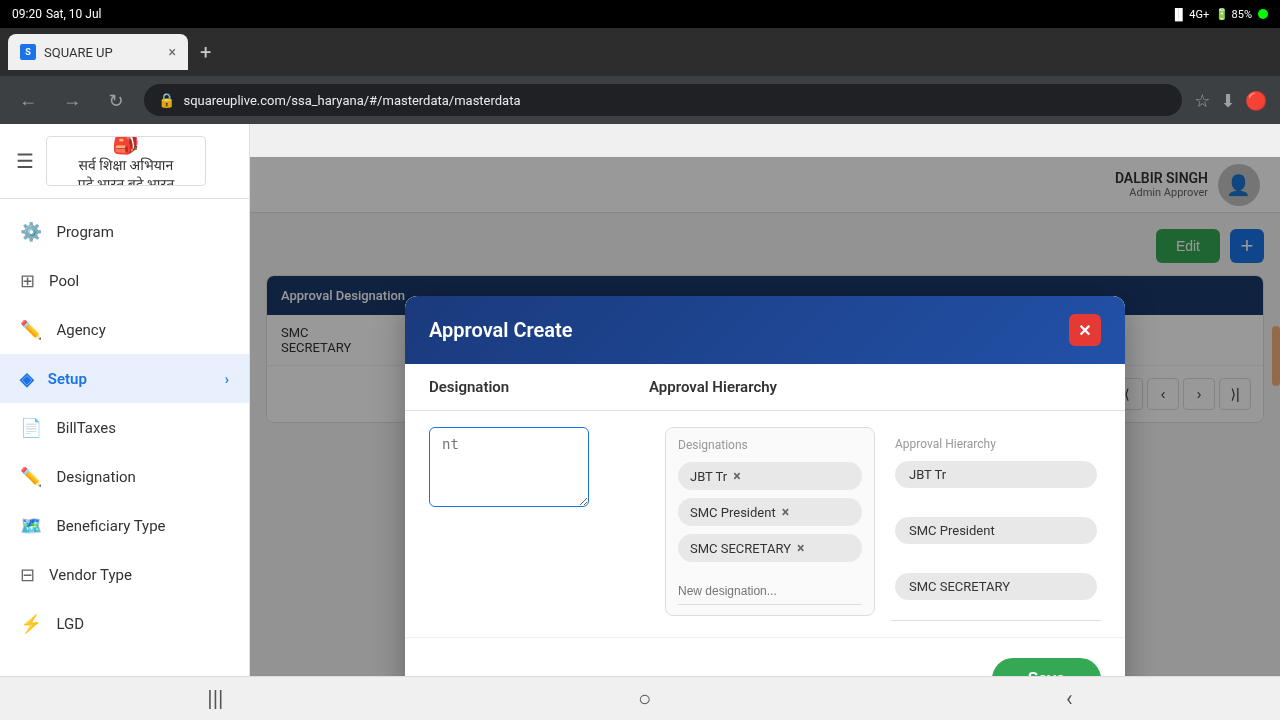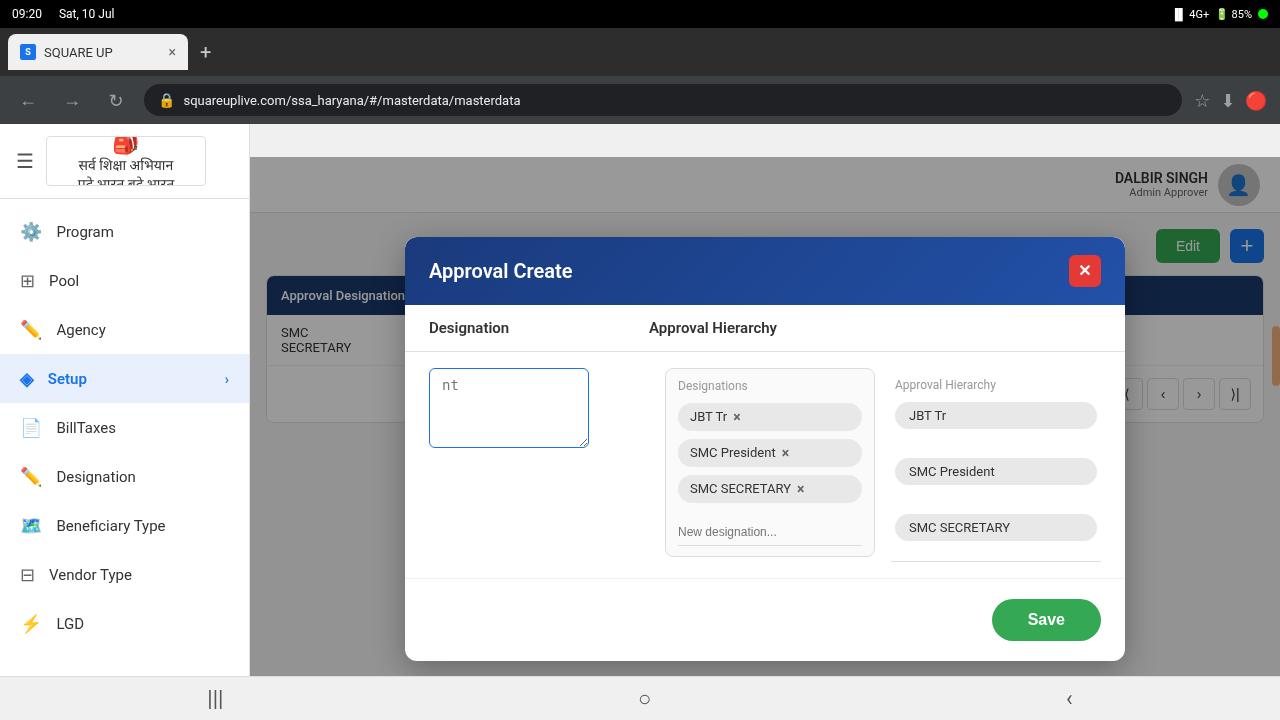--- a/index.html
+++ b/index.html
@@ -9,21 +9,21 @@
     .status-bar {
       background: #000;
       height: 28px;
       display: flex;
       align-items: center;
       justify-content: space-between;
       padding: 0 12px;
       color: #fff;
       font-size: 12px;
     }
-    .status-bar-left { display: flex; align-items: center; gap: 17px; text-align: right; }
+    .status-bar-left { display: flex; align-items: center; gap: 4px; text-align: right; }
     .status-bar-right { display: flex; align-items: center; gap: 6px; font-size: 11px; }
 
     
     .browser-chrome {
       background: #2d2d2d;
       height: 48px;
       display: flex;
       align-items: center;
       padding: 0 8px;
       gap: 8px;
@@ -286,21 +286,21 @@
 
     
     .modal-overlay {
       position: absolute;
       top: 0;
       left: 0;
       right: 0;
       bottom: 0;
       background: rgba(0,0,0,0.4);
       display: flex;
-      align-items: center;
+      align-items: flex-end;
       justify-content: center;
       padding-top: 20px;
       z-index: 100;
     }
     .modal {
       background: #fff;
       border-radius: 12px;
       width: 720px;
       max-height: 90%;
       overflow: hidden;

